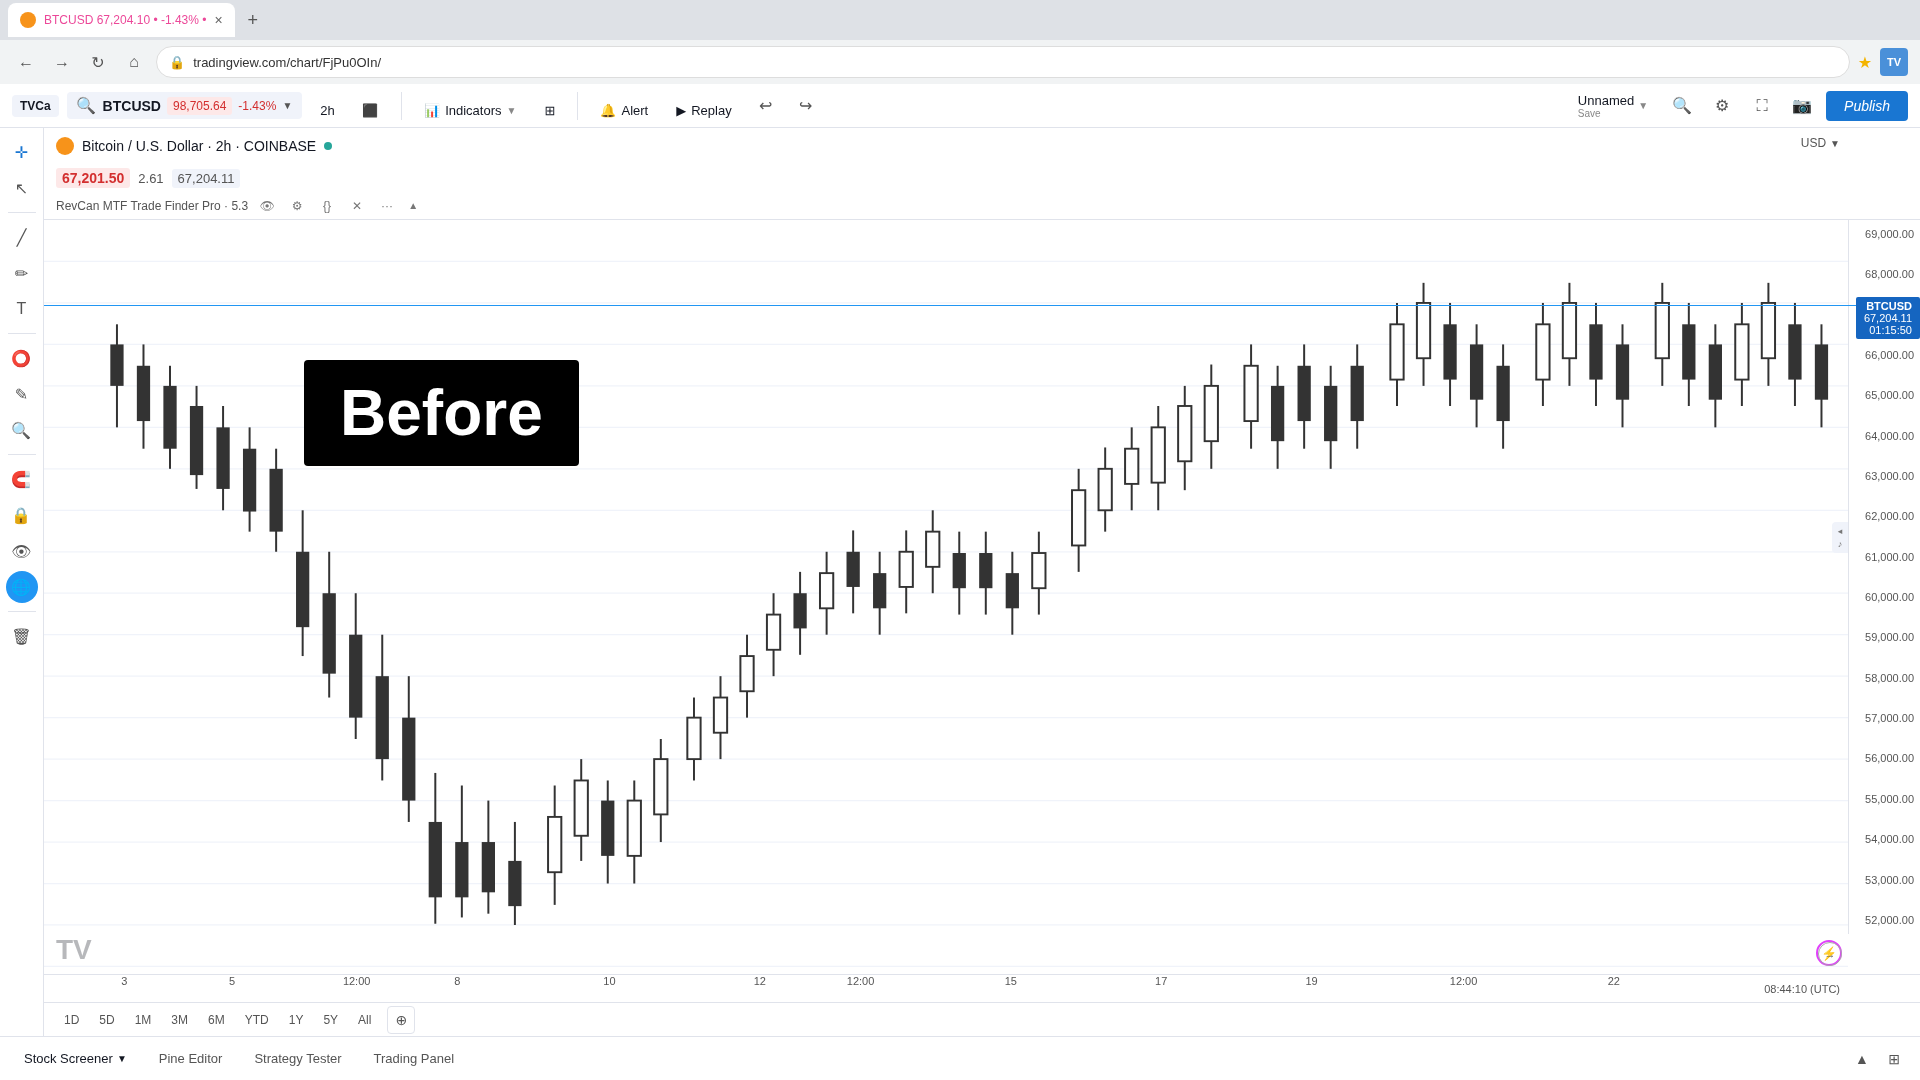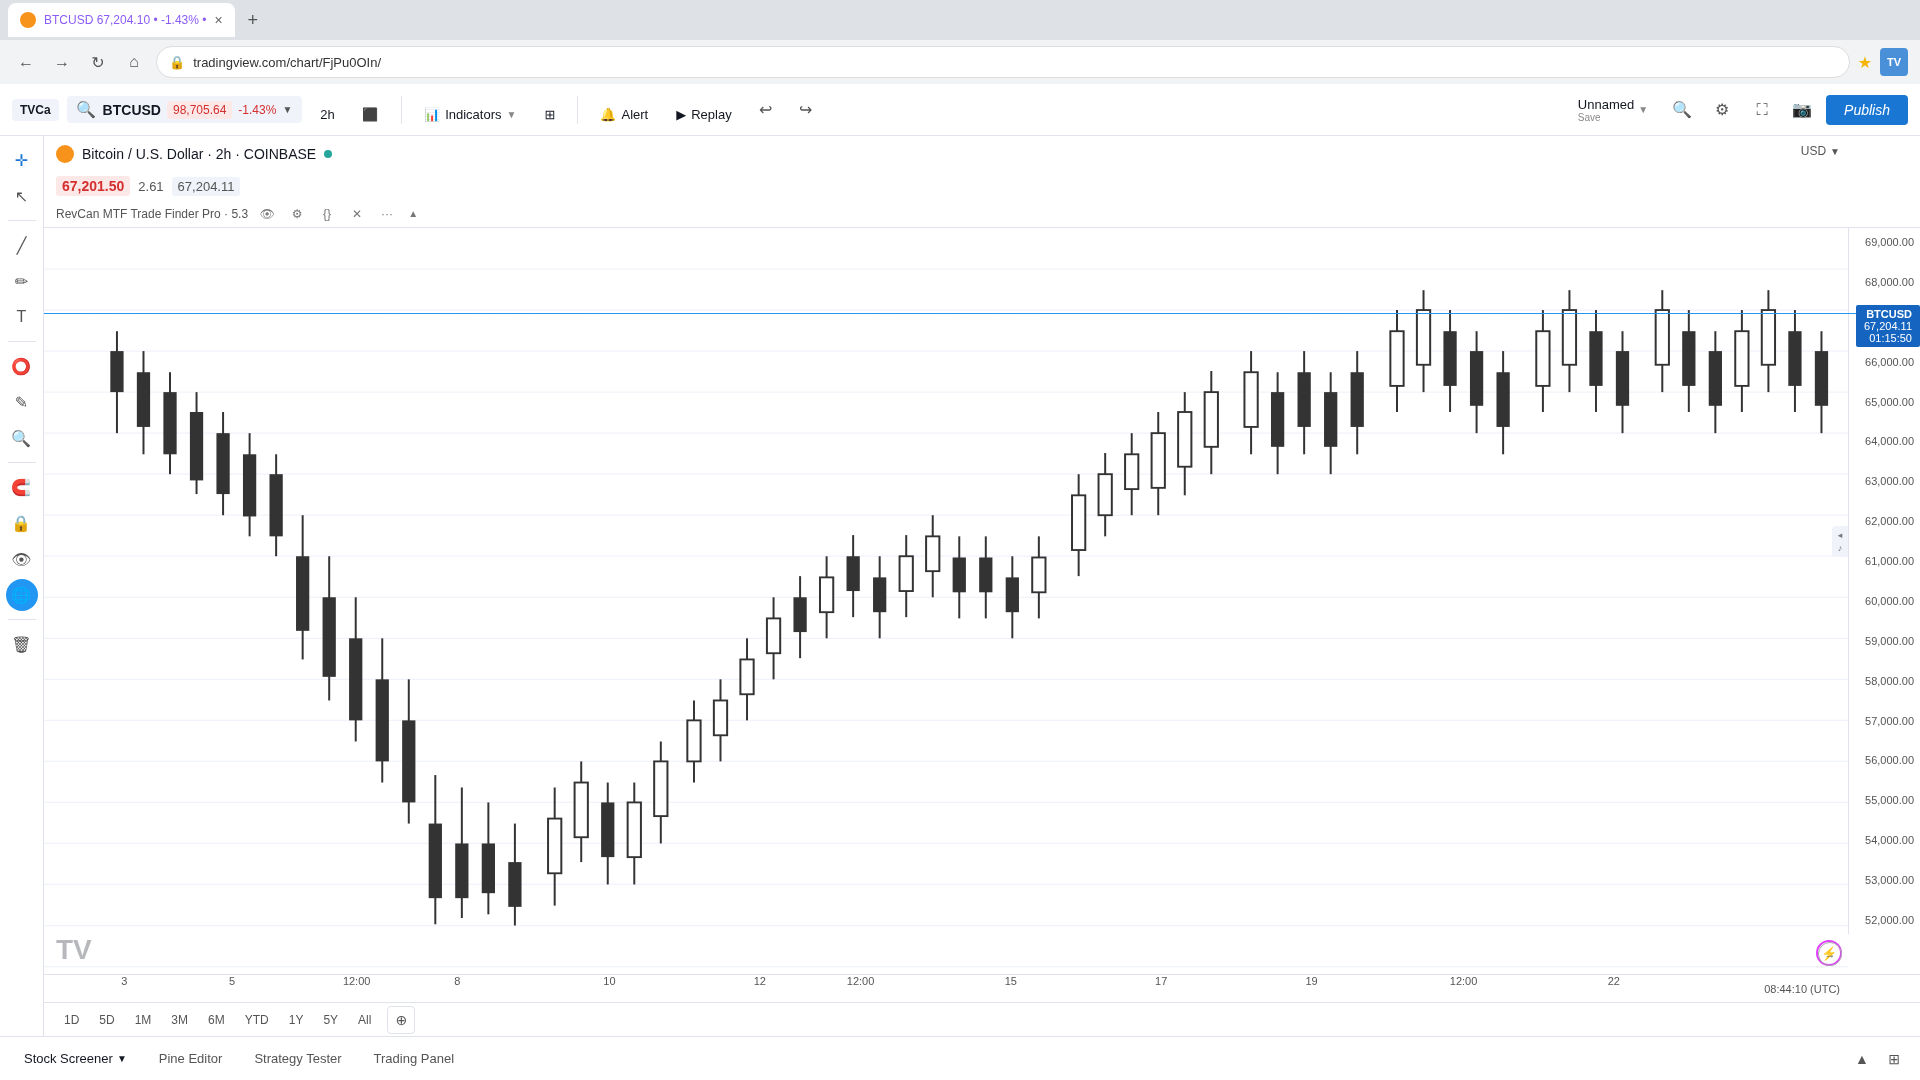--- a/index.html
+++ b/index.html
@@ -1,33 +1,33 @@
 <!DOCTYPE html>
 <html><head>
   <meta charset="utf-8">
   <style>
     * { margin: 0; padding: 0; box-sizing: border-box; }
     body { width: 1920px; height: 1080px; overflow: hidden; font-family: -apple-system, BlinkMacSystemFont, 'Segoe UI', sans-serif; background: #1e1e2e; }
     .tab-bar { display: flex; align-items: center; background: #dee1e6; height: 40px; padding: 0 8px; gap: 4px; }
     .tab { display: flex; align-items: center; background: #fff; border-radius: 8px 8px 0 0; padding: 0 12px; height: 34px; gap: 8px; min-width: 200px; font-size: 13px; color: #333; }
     .tab-favicon { width: 16px; height: 16px; background: #f7931a; border-radius: 50%; }
-    .tab-title { font-size: 12px; color: #8b5cf6; flex: 1; }
+    .tab-title { font-size: 12px; color: #ec4899; flex: 1; }
     .tab-close { font-size: 14px; color: #666; cursor: pointer; }
     .new-tab-btn { width: 28px; height: 28px; border-radius: 50%; display: flex; align-items: center; justify-content: center; font-size: 18px; color: #555; cursor: pointer; }
     .browser-nav { display: flex; align-items: center; height: 44px; background: #f1f3f4; padding: 0 12px; gap: 8px; }
     .nav-btn { width: 28px; height: 28px; border-radius: 50%; display: flex; align-items: center; justify-content: center; color: #555; font-size: 16px; cursor: pointer; }
     .address-bar { flex: 1; height: 32px; background: #fff; border-radius: 16px; display: flex; align-items: center; padding: 0 12px; gap: 8px; font-size: 13px; color: #333; border: 1px solid #ddd; }
     .star-btn { color: #f4b400; font-size: 16px; }
     .ext-btn { width: 28px; height: 28px; border-radius: 4px; background: #4a90d9; display: flex; align-items: center; justify-content: center; color: white; font-size: 11px; font-weight: bold; }
 
     
     .tv-app { width: 1920px; height: 996px; display: flex; flex-direction: column; background: #fff; }
 
     
-    .tv-toolbar { height: 52px; background: #fff; border-bottom: 1px solid #e0e3eb; display: flex; align-items: center; padding: 0 12px; gap: 8px; }
+    .tv-toolbar { height: 44px; background: #fff; border-bottom: 1px solid #e0e3eb; display: flex; align-items: center; padding: 0 12px; gap: 8px; }
     .tv-logo { font-size: 12px; font-weight: bold; color: #131722; padding: 4px 8px; background: #f0f3fa; border-radius: 4px; }
     .tv-search-wrap { display: flex; align-items: center; background: #f0f3fa; border-radius: 4px; padding: 4px 10px; gap: 6px; cursor: pointer; }
     .tv-symbol { font-size: 14px; font-weight: 600; color: #131722; }
     .tv-price-badge { font-size: 12px; color: #d32f2f; background: #fde8e8; padding: 2px 6px; border-radius: 3px; }
     .tv-change { font-size: 12px; color: #d32f2f; }
     .toolbar-sep { width: 1px; height: 28px; background: #e0e3eb; margin: 0 4px; }
     .toolbar-btn { display: flex; align-items: center; gap: 5px; padding: 5px 10px; border-radius: 4px; cursor: pointer; font-size: 13px; color: #131722; background: transparent; border: none; margin-top: 10px; }
     .toolbar-spacer { flex: 1; }
     .publish-btn { background: #1976d2; color: white; padding: 7px 18px; border-radius: 4px; font-size: 14px; font-weight: 500; cursor: pointer; border: none; font-style: italic; }
     .unnamed-wrap { display: flex; align-items: center; gap: 4px; padding: 5px 10px; border-radius: 4px; cursor: pointer; }
@@ -439,20 +439,23 @@
             <rect x="1295" y="66" width="10" height="44" fill="white" stroke="#333" stroke-width="1.5"></rect>
             <line x1="1320" y1="66" x2="1320" y2="148" stroke="#333" stroke-width="1.5"></line>
             <rect x="1315" y="83" width="10" height="44" fill="#333"></rect>
             <line x1="1340" y1="83" x2="1340" y2="165" stroke="#333" stroke-width="1.5"></line>
             <rect x="1335" y="99" width="10" height="44" fill="#333"></rect>
           </svg>
         </div>
 
         <div class="price-line"></div>
 
+        <div class="before-overlay">
+          <span>Before</span>
+        </div>
 
         <div class="price-scale">
           <span class="price-tick">69,000.00</span>
           <span class="price-tick">68,000.00</span>
           <span class="price-tick">67,000.00</span>
           <span class="price-tick">66,000.00</span>
           <span class="price-tick">65,000.00</span>
           <span class="price-tick">64,000.00</span>
           <span class="price-tick">63,000.00</span>
           <span class="price-tick">62,000.00</span>

